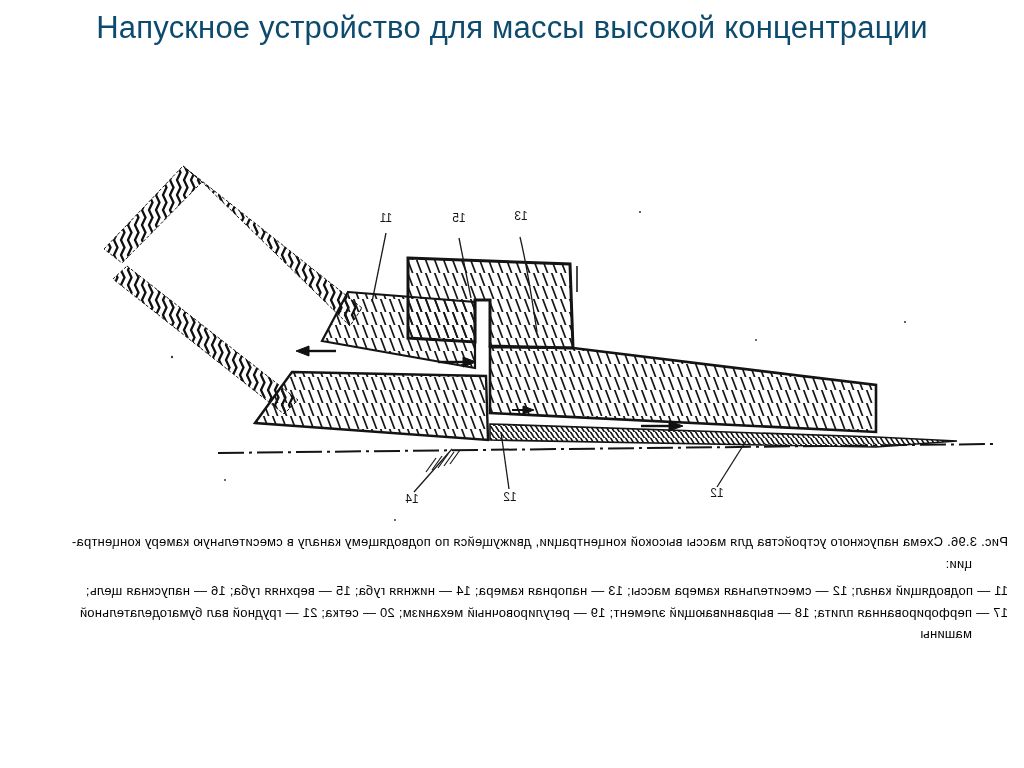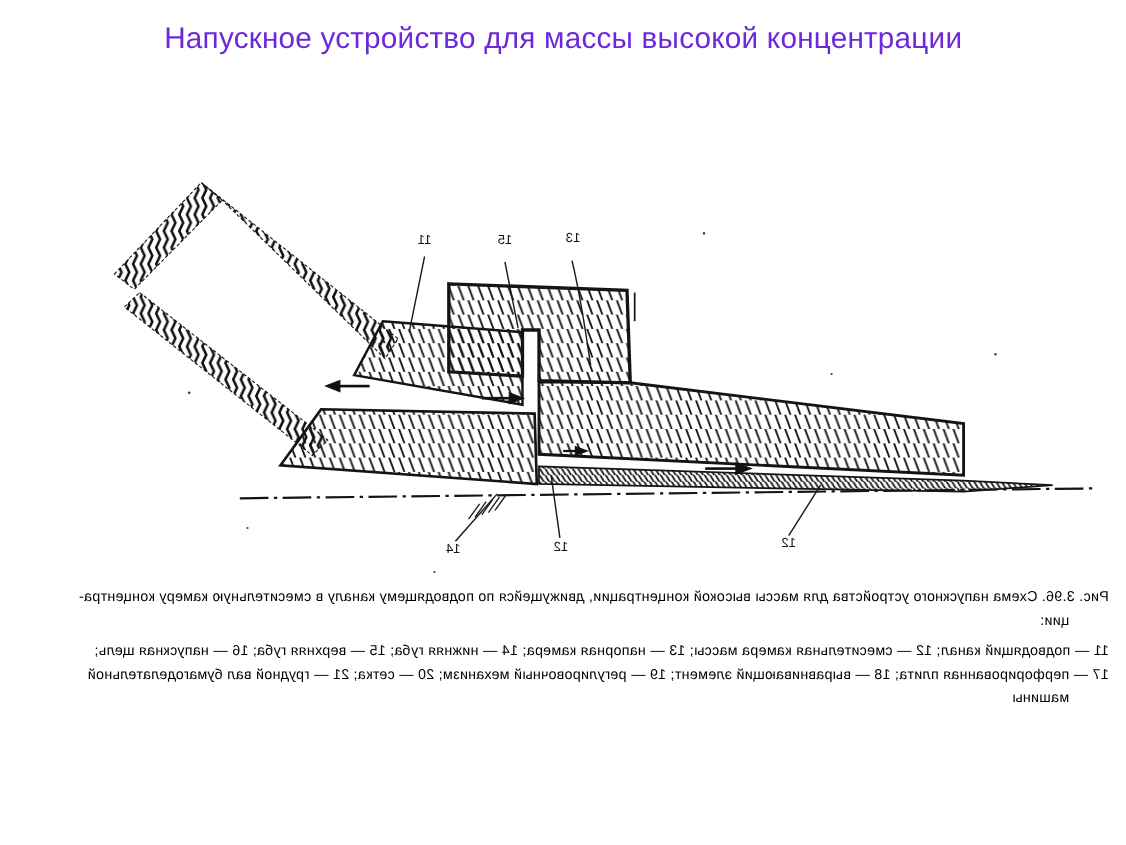--- a/index.html
+++ b/index.html
@@ -1,22 +1,22 @@
 <!DOCTYPE html>
 <html><head>
 <meta charset="utf-8">
 <style>
   html,body{margin:0;padding:0;background:#e8e8e8;}
   .slide{
     position:relative;width:1024px;height:768px;background:#ffffff;
     overflow:hidden;font-family:"Liberation Sans",sans-serif;
   }
   .title{
-    position:absolute;left:0;top:20px;width:1024px;text-align:center;
-    font-size:27px;letter-spacing:.2px;color:#6d28d9;
+    position:absolute;left:0;top:10px;width:1024px;text-align:center;
+    font-size:31px;letter-spacing:.2px;color:#0c4a6e;
   }
   .diagram{position:absolute;left:0;top:0;}
   .caption{
     position:absolute;left:63px;top:531px;width:945px;
     transform:scaleX(-1);
     font-size:13px;line-height:21.5px;color:#1b1b1b;letter-spacing:.25px;
     filter:blur(.25px) contrast(1.6);
   }
   .caption .cl{white-space:nowrap;overflow:hidden;}
   .caption .gap{margin-top:6px;}

